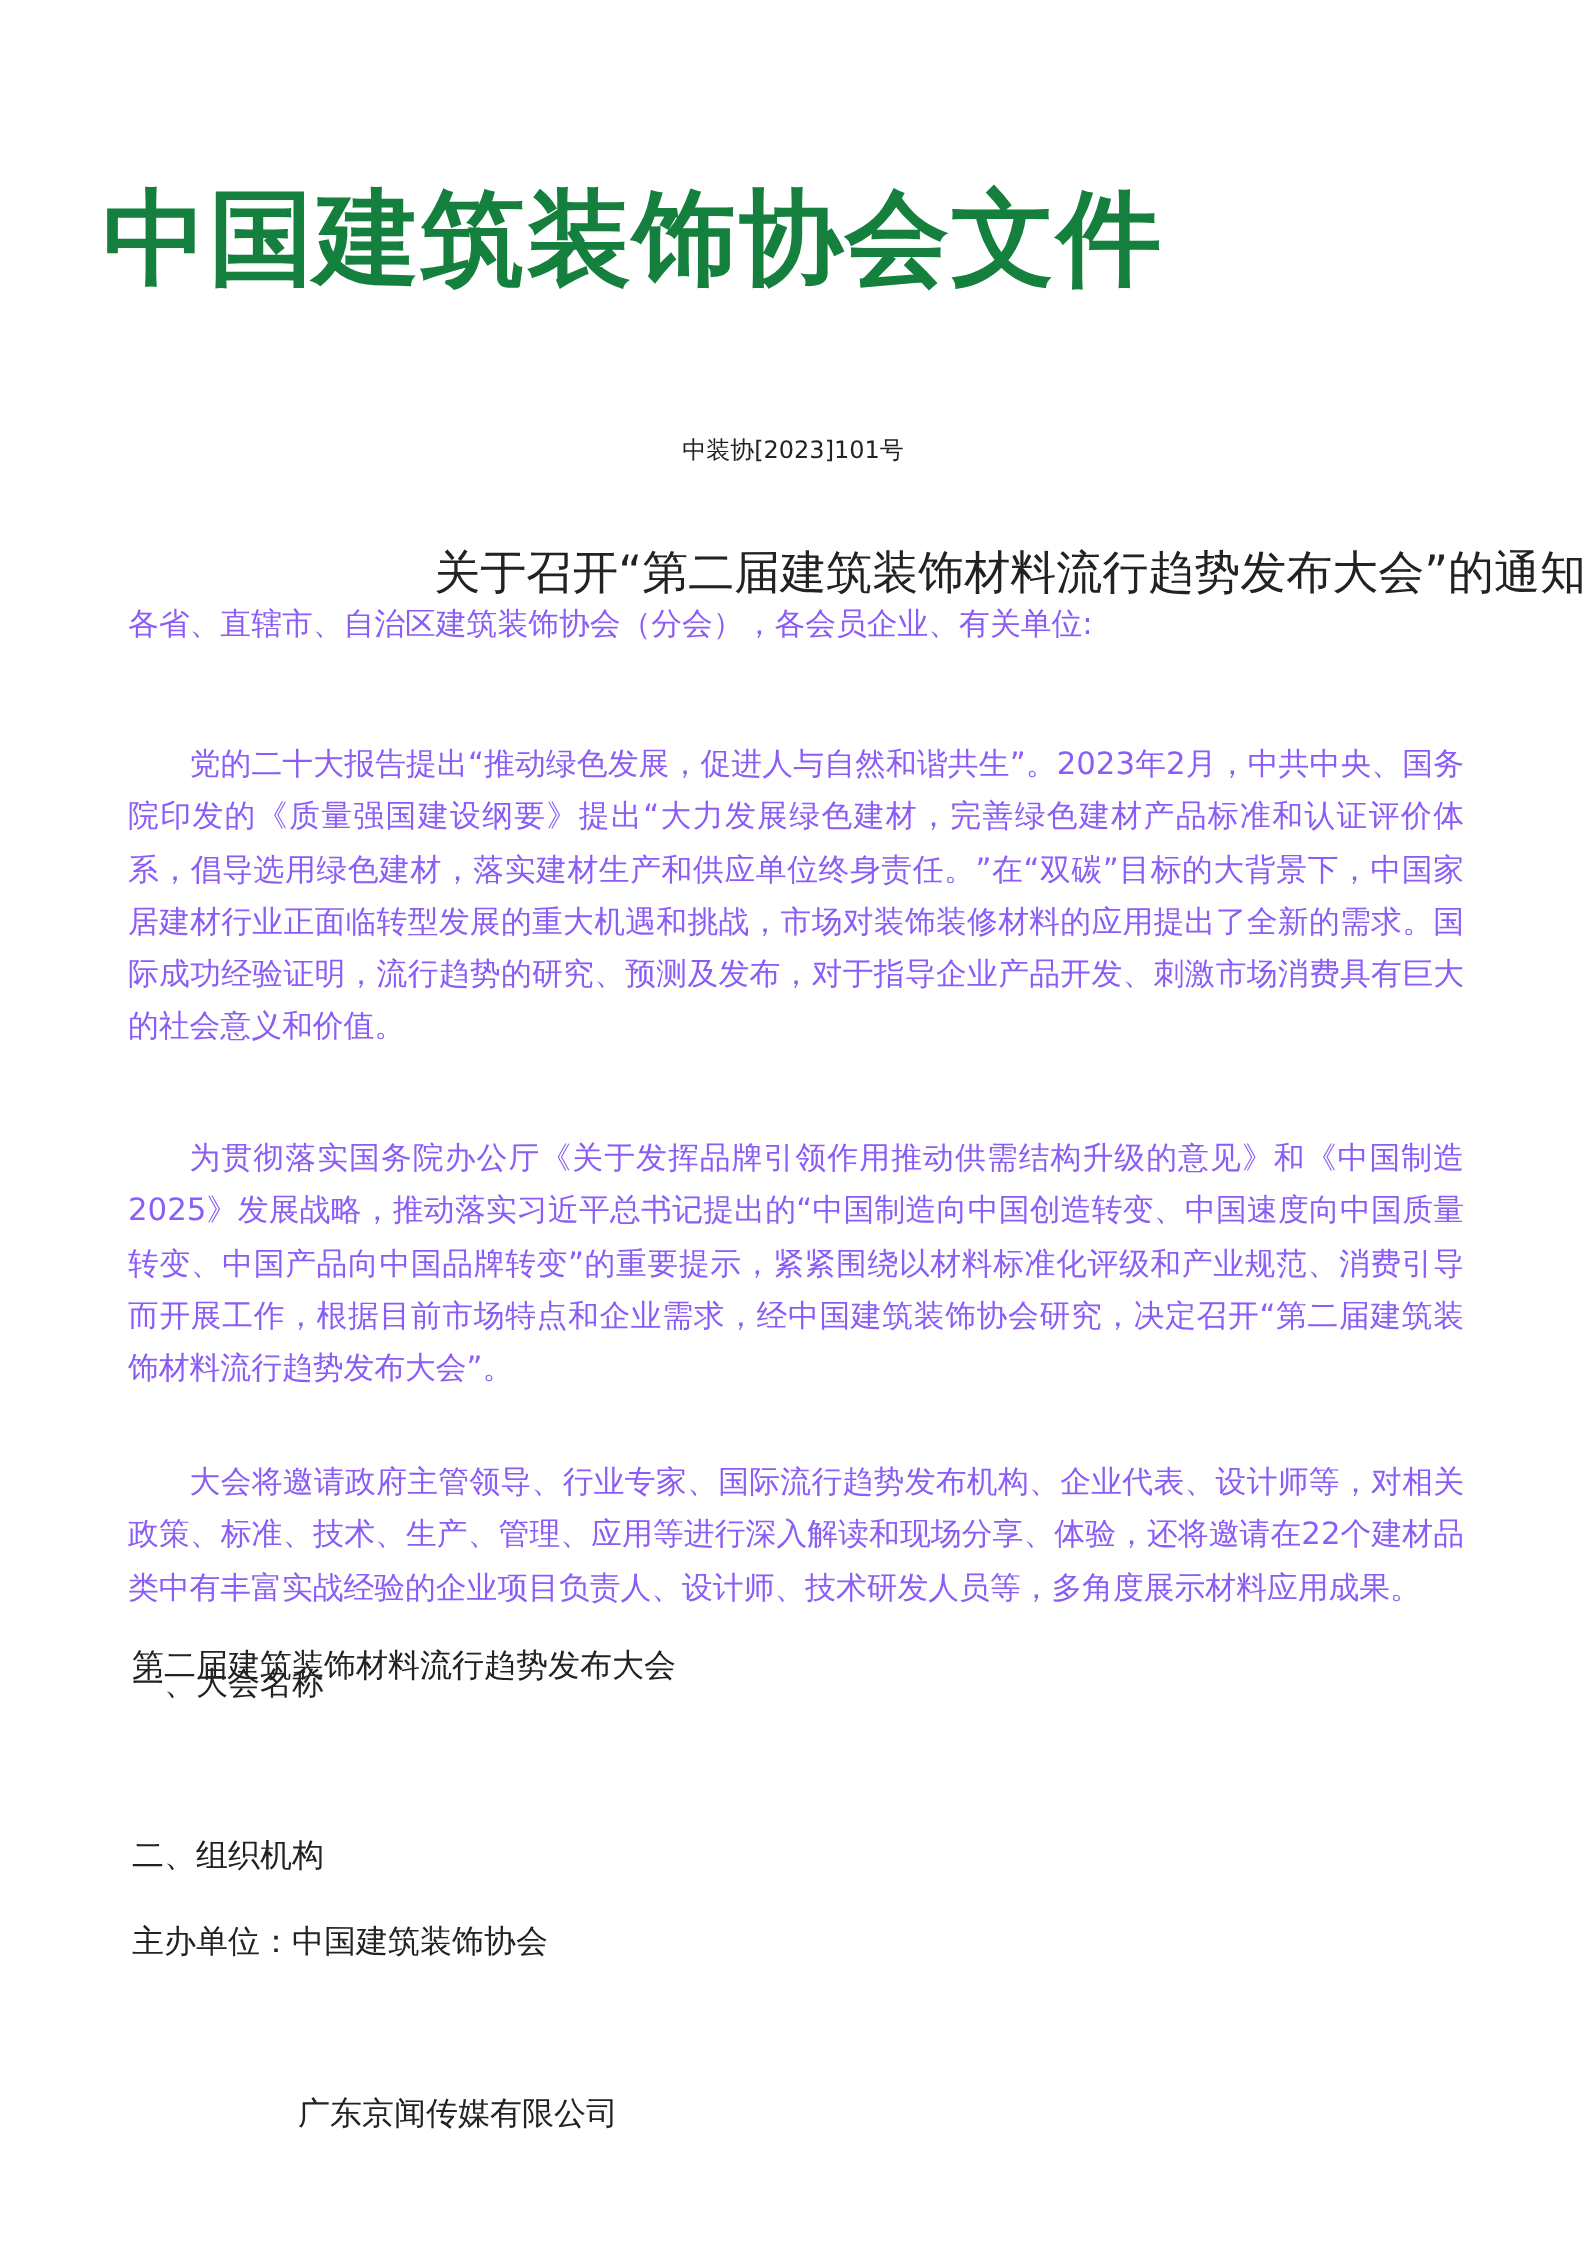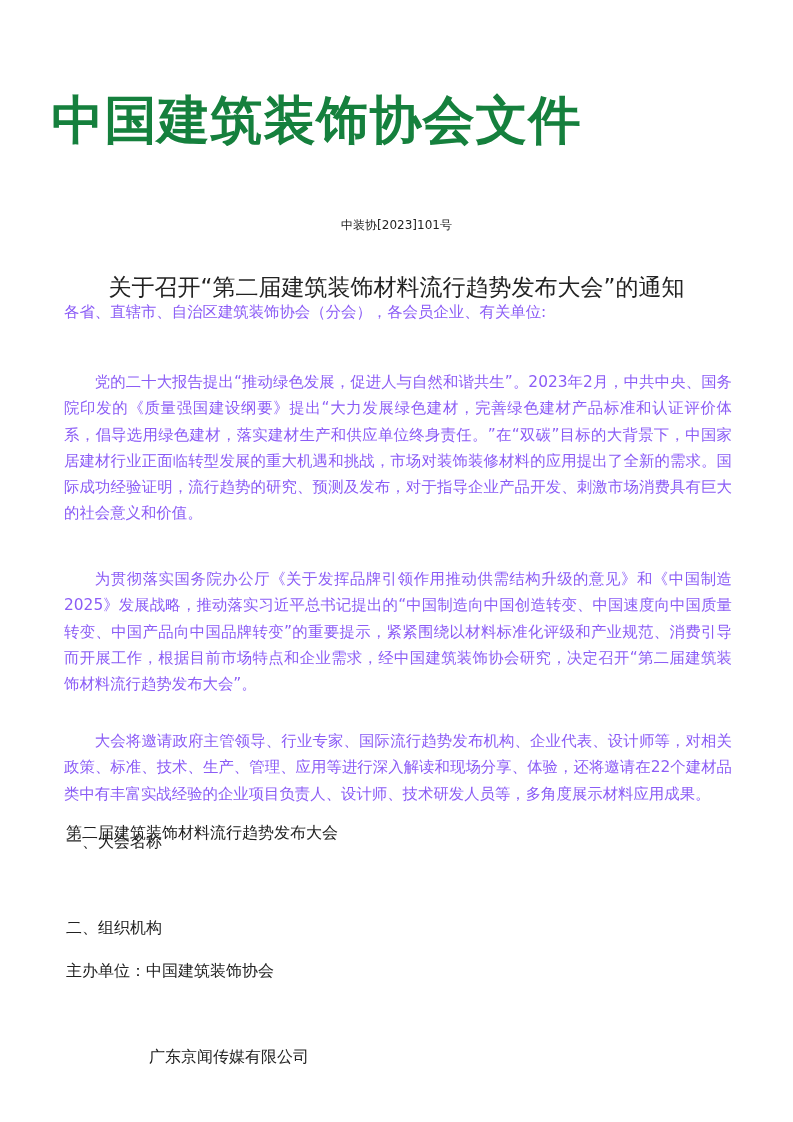--- a/index.html
+++ b/index.html
@@ -43,21 +43,21 @@
       font-size: 12px;
       line-height: 22px;
       color: #222;
       margin-top: 21px;
     }
     .notice-title {
       position: absolute;
       top: 270px;
       left: 0;
       width: 793px;
-      text-align: center;
+      text-align: right;
       font-size: 23px;
       line-height: 34px;
       color: #222;
     }
     .body-text {
       position: absolute;
       left: 64px;
       width: 668px;
       font-size: 15.4px;
       line-height: 26.3px;

